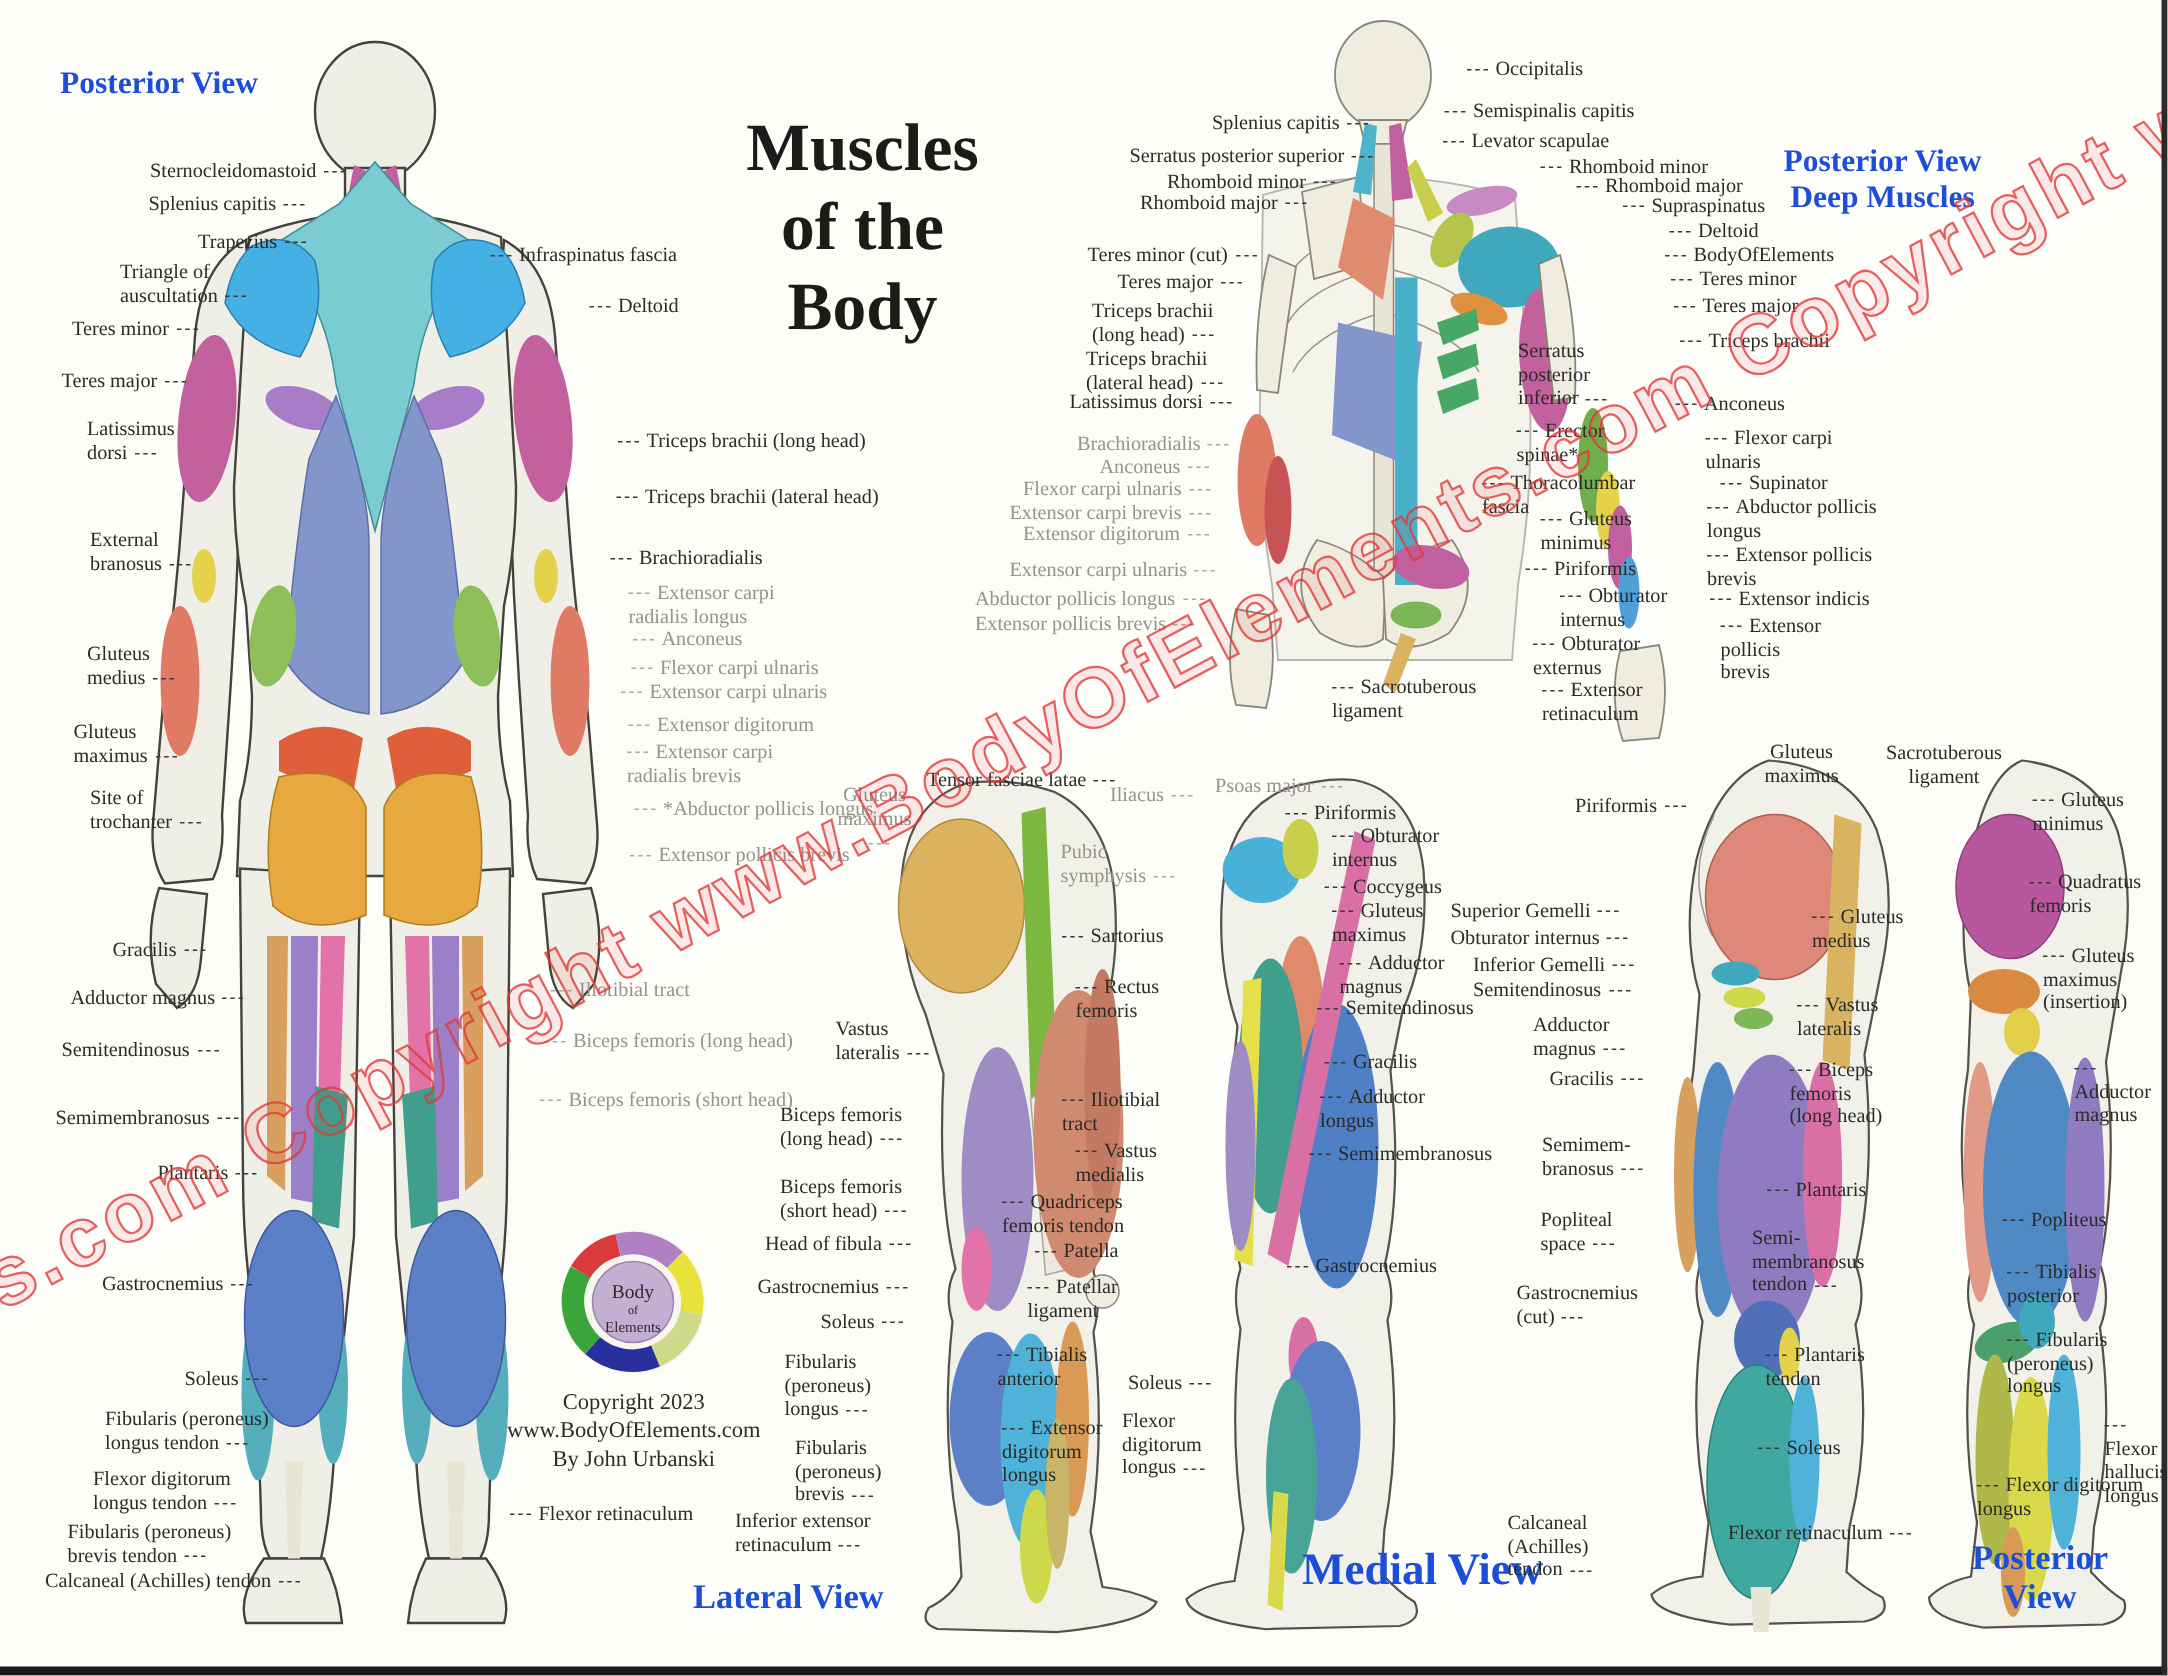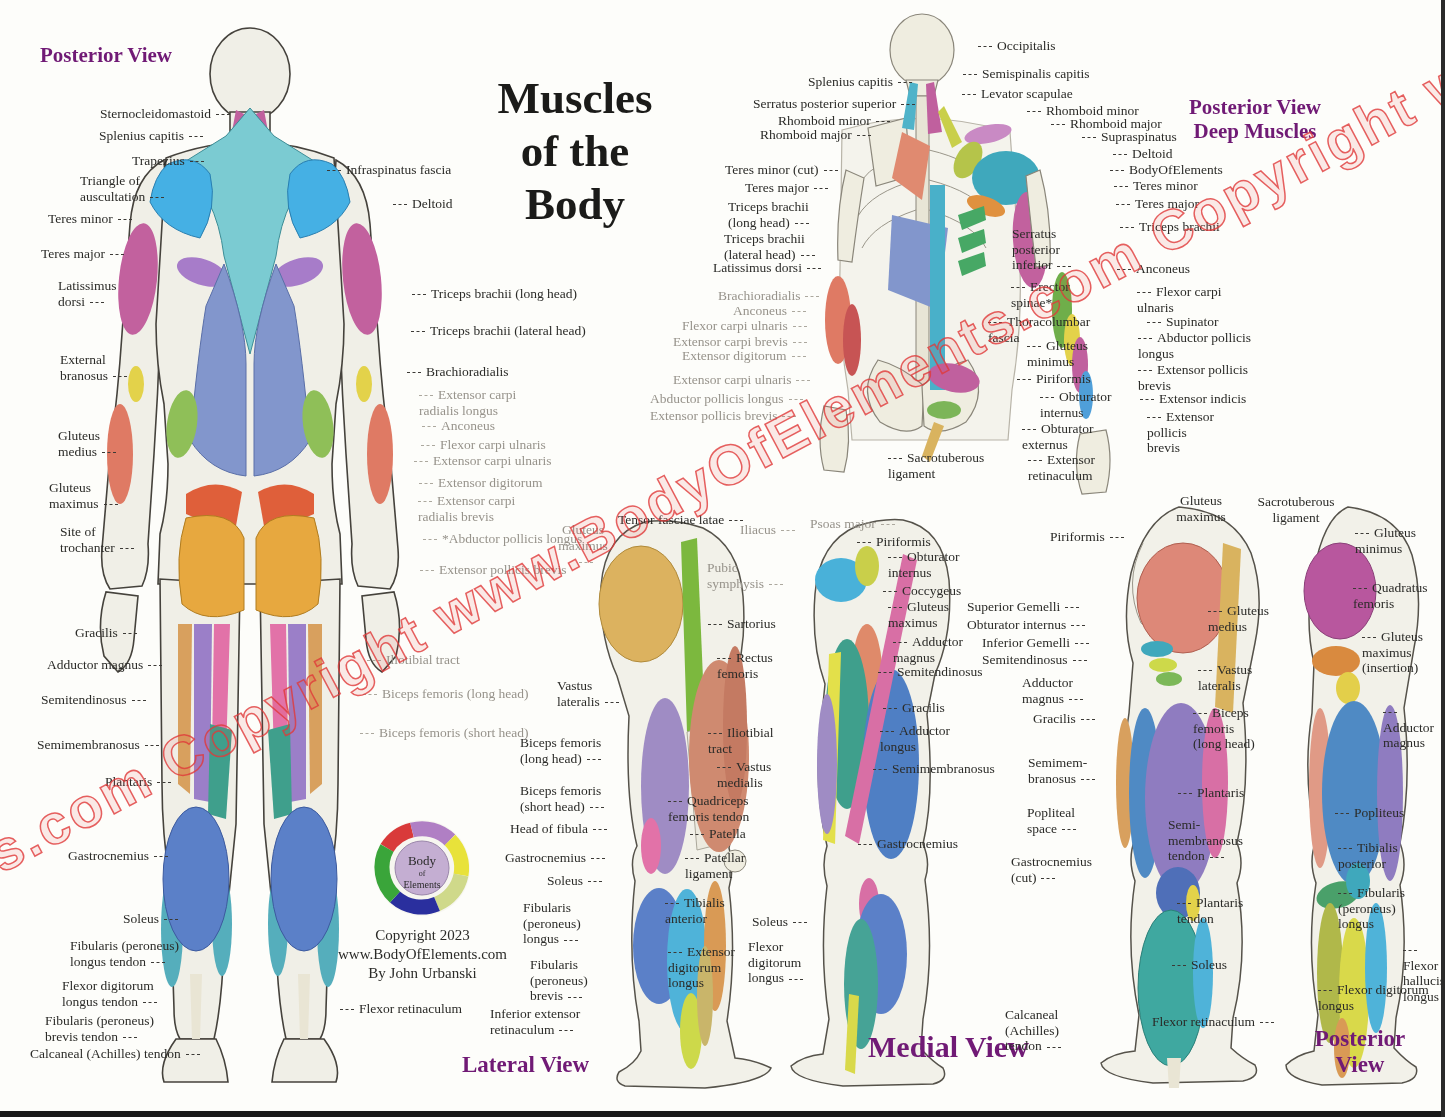--- a/index.html
+++ b/index.html
@@ -2,21 +2,21 @@
 <html><head>
 <meta charset="utf-8">
 <style>
   *{margin:0;padding:0;box-sizing:border-box}
   html,body{background:#9a9a9a}
   #poster{position:relative;width:1445px;height:1117px;background:#fdfdfa;overflow:hidden;
           font-family:"Liberation Serif",serif;color:#2b2b28}
   .lbl{position:absolute;font-size:13.5px;line-height:1.16;white-space:pre-line}
   .gray{color:#97938b}
   .sm{font-size:12.5px}
-  .hd{position:absolute;font-weight:bold;color:#701a75;white-space:pre-line;line-height:1.12}.ctr{text-align:center}
+  .hd{position:absolute;font-weight:bold;color:#1d4ed8;white-space:pre-line;line-height:1.12}.ctr{text-align:center}
   .dr::after{content:"";display:inline-block;width:14px;border-top:1.6px dashed #3c3a36;
              vertical-align:middle;margin-left:5px}
   .dl::before{content:"";display:inline-block;width:14px;border-top:1.6px dashed #3c3a36;
              vertical-align:middle;margin-right:5px}
   .gray.dr::after,.gray.dl::before{border-color:#aca89e}
   .wm{position:absolute;font-family:"Liberation Sans",sans-serif;font-weight:bold;font-size:56px;
       letter-spacing:3px;color:rgba(228,62,62,0.10);-webkit-text-stroke:1.5px rgba(224,58,58,.8);
       transform:rotate(-28deg);transform-origin:0 50%;white-space:nowrap;pointer-events:none;z-index:40}
   svg.fig{position:absolute;z-index:1}
   .lbl,.hd{z-index:10}

